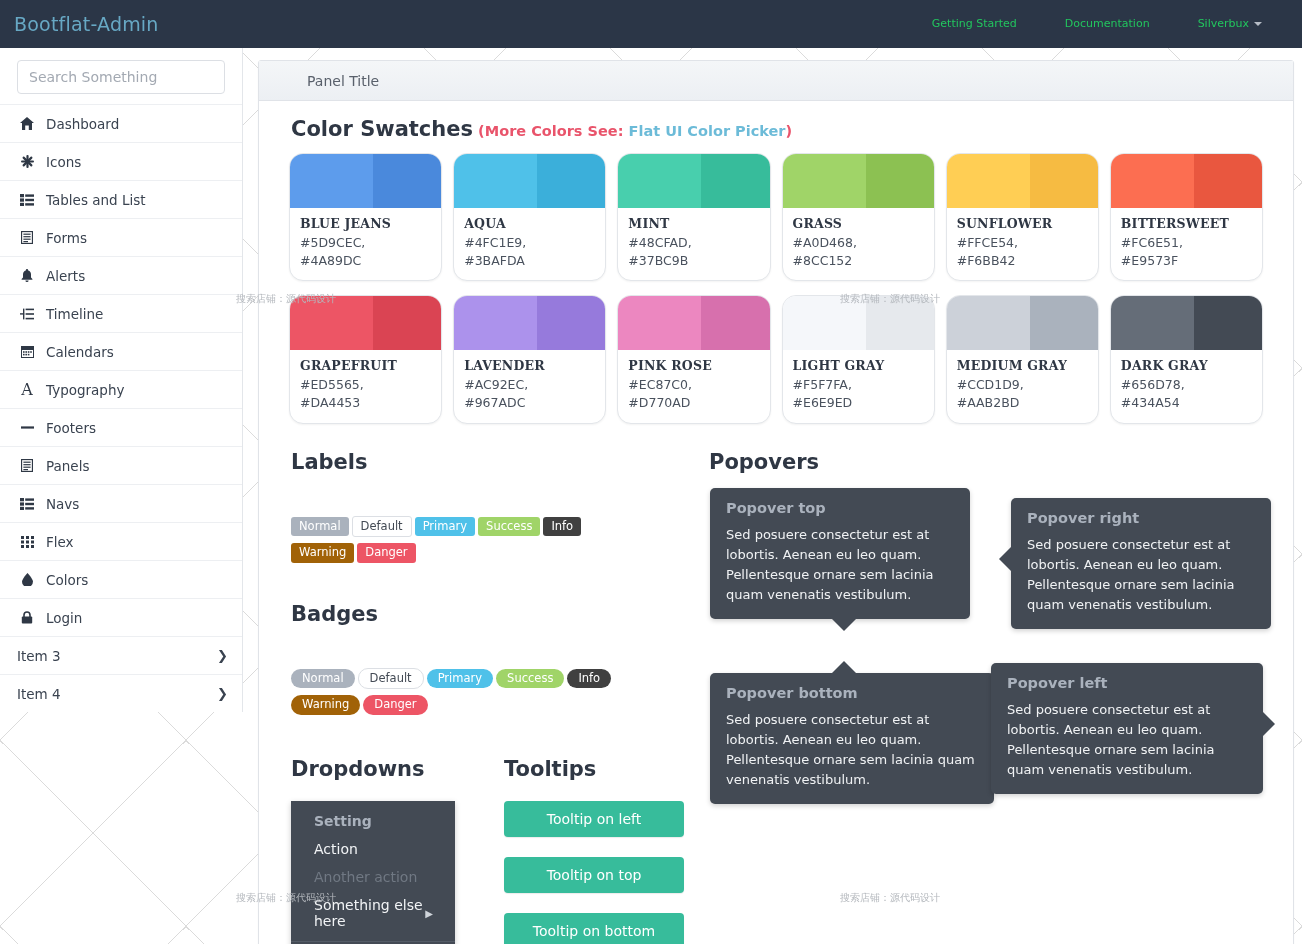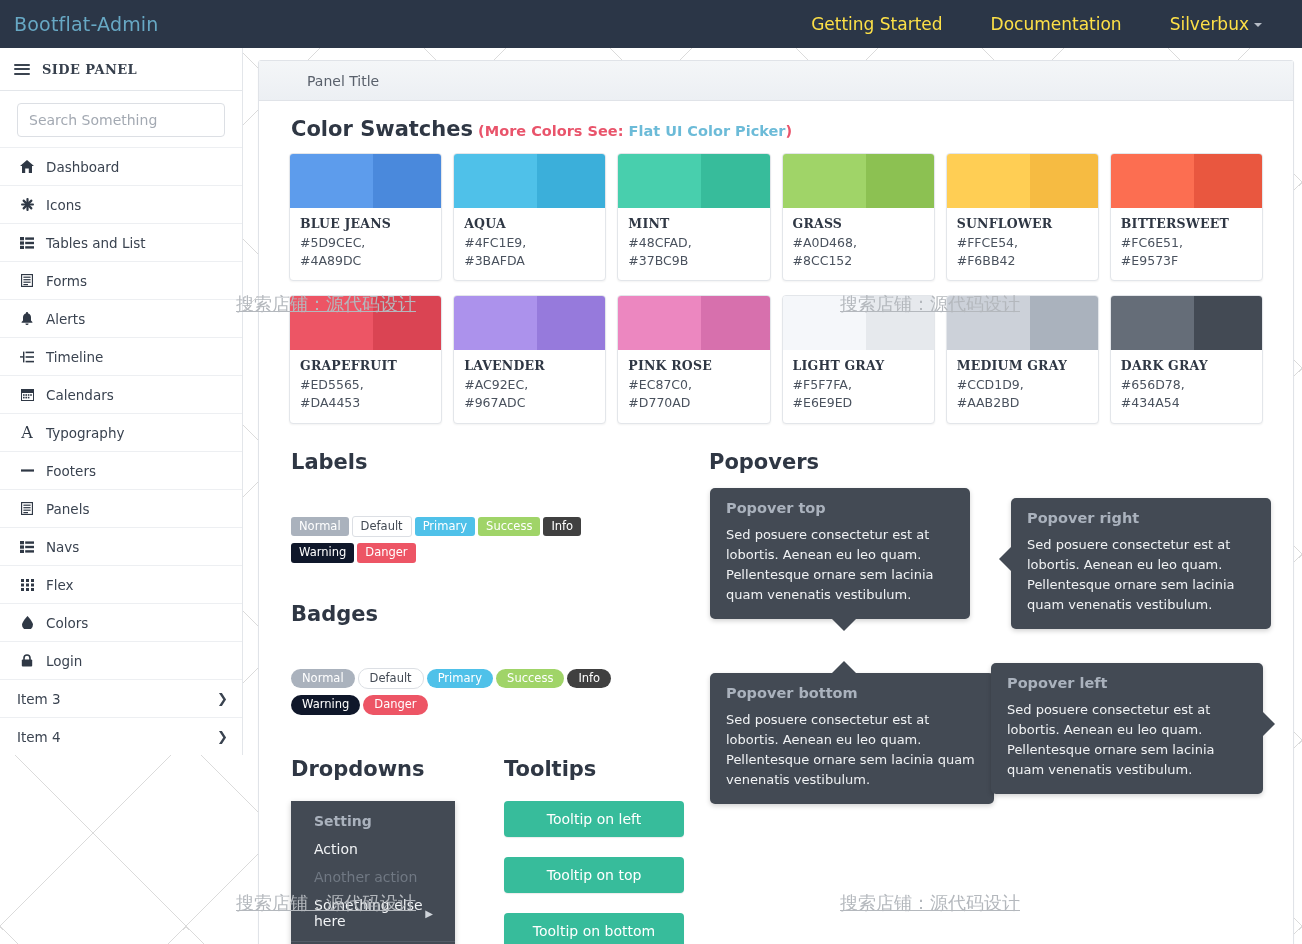--- a/index.html
+++ b/index.html
@@ -36,22 +36,22 @@
     padding-left: 14px;
     letter-spacing: .2px;
   }
   .nav-right {
     margin-left: auto;
     display: flex; align-items: center;
     padding-right: 16px;
     gap: 0px;
   }
   .nav-link {
-    color: #fde047;
-    font-size: 17px;
+    color: #22c55e;
+    font-size: 11px;
     padding: 0 24px;
     line-height: 48px;
     cursor: pointer;
     white-space: nowrap;
   }
   .caret {
     display: inline-block;
     width: 0; height: 0;
     border-left: 4px solid transparent;
     border-right: 4px solid transparent;
@@ -161,21 +161,21 @@
   
   .swatch-row {
     display: flex;
     padding: 0 30px;
     gap: 11px;
   }
   .swatch {
     width: 166px;
     background: #fff;
     border: 1px solid #e3e6ea;
-    border-radius: 4px;
+    border-radius: 14px;
     box-shadow: 0 1px 2px rgba(0,0,0,.05);
     overflow: hidden;
   }
   .swatch-color {
     height: 54px;
     display: flex;
   }
   .swatch-color .c1 { width: 55%; }
   .swatch-color .c2 { width: 45%; }
   .swatch-info { padding: 8px 10px 10px 10px; }
@@ -202,21 +202,21 @@
     line-height: 1.1;
     cursor: pointer;
   }
   .lbl { border-radius: 3px; }
   .bdg { border-radius: 10px; padding: 3px 11px 4px 11px; }
   .tag-normal  { background: #aab2bd; }
   .tag-default { background: #ffffff; color: #434a54; border: 1px solid #dcdfe4; }
   .tag-primary { background: #4fc1e9; margin-top: 22px; }
   .tag-success { background: #a0d468; }
   .tag-info    { background: #404040; }
-  .tag-warning { background: #0f172a; }
+  .tag-warning { background: #a16207; }
   .tag-danger  { background: #ed5565; }
 
   
   .dropdown-menu {
     width: 164px;
     background: #434a54;
     border-radius: 0;
     padding: 6px 0 6px 0;
     box-shadow: 0 2px 6px rgba(0,0,0,.2);
   }
@@ -288,53 +288,44 @@
     right: -12px; top: 49px;
     border-top: 12px solid transparent;
     border-bottom: 12px solid transparent;
     border-left: 12px solid #434a54;
   }
 
   
   .wm {
     position: absolute;
     color: #b4b8bd;
-    font-size: 18px;
+    font-size: 10px;
     font-family: "DejaVu Sans", "Liberation Sans", sans-serif;
     white-space: nowrap;
     pointer-events: none;
     z-index: 50;
-    text-decoration: underline;
   }
 </style>
 </head>
 <body>
 
 <div id="page">
 
   <div class="navbar">
     <div class="brand">Bootflat-Admin</div>
     <div class="nav-right">
       <div class="nav-link">Getting Started</div>
       <div class="nav-link">Documentation</div>
       <div class="nav-link">
         <span>Silverbux</span><span class="caret"></span>
       </div>
     </div>
   </div>
 
   <div class="sidebar">
-    <div class="side-head">
-      <span class="burger">
-          <span></span>
-          <span></span>
-          <span></span>
-        </span>
-      <span class="side-head-title">SIDE PANEL</span>
-    </div>
     <div class="search-wrap">
       <input class="search-input" type="text" placeholder="Search Something" style="">
     </div>
     <ul class="side-list">
 
       <li class="side-item">
         <span class="side-ico">
           <svg width="14" height="13" viewBox="0 0 14 13">
               <path fill="#2f3845" d="M7 0 0 6h2v7h3.2V8.6h3.6V13H12V6h2z"></path>
             </svg>

